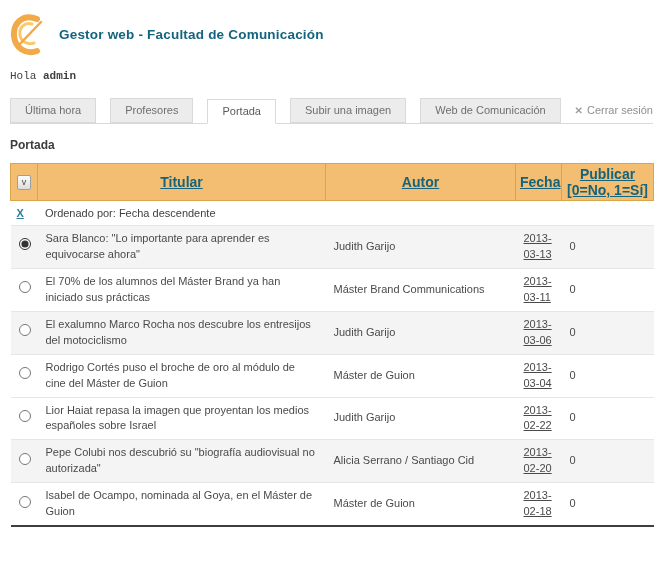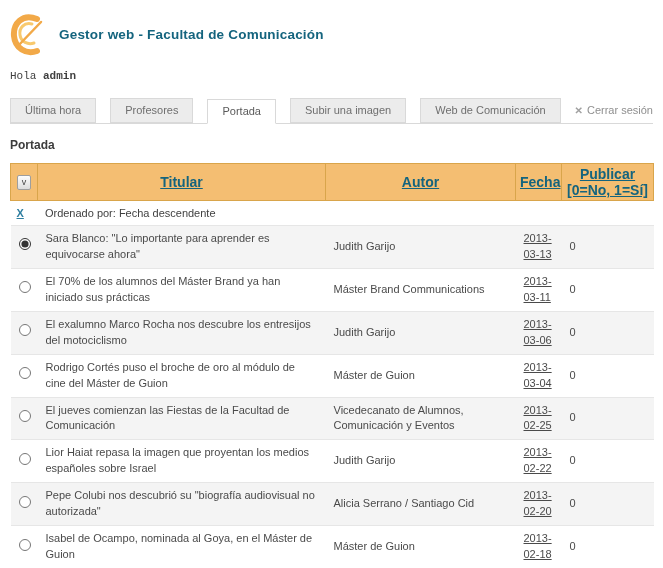--- a/index.html
+++ b/index.html
@@ -125,27 +125,20 @@
           <td class="cell-fecha">2013-03-06</td>
           <td class="cell-publicar">0</td>
         </tr>
         <tr class="data-row">
           <td class="cell-select"><input type="radio" name="row-select" style=""></td>
           <td class="cell-titular">Rodrigo Cortés puso el broche de oro al módulo de cine del Máster de Guion</td>
           <td class="cell-autor">Máster de Guion</td>
           <td class="cell-fecha">2013-03-04</td>
           <td class="cell-publicar">0</td>
         </tr>
-        <tr class="data-row odd">
-          <td class="cell-select"><input type="radio" name="row-select" style=""></td>
-          <td class="cell-titular">El jueves comienzan las Fiestas de la Facultad de Comunicación</td>
-          <td class="cell-autor">Vicedecanato de Alumnos, Comunicación y Eventos</td>
-          <td class="cell-fecha">2013-02-25</td>
-          <td class="cell-publicar">0</td>
-        </tr>
         <tr class="data-row">
           <td class="cell-select"><input type="radio" name="row-select" style=""></td>
           <td class="cell-titular">Lior Haiat repasa la imagen que proyentan los medios españoles sobre Israel</td>
           <td class="cell-autor">Judith Garijo</td>
           <td class="cell-fecha">2013-02-22</td>
           <td class="cell-publicar">0</td>
         </tr>
         <tr class="data-row odd">
           <td class="cell-select"><input type="radio" name="row-select" style=""></td>
           <td class="cell-titular">Pepe Colubi nos descubrió su "biografía audiovisual no autorizada"</td>

